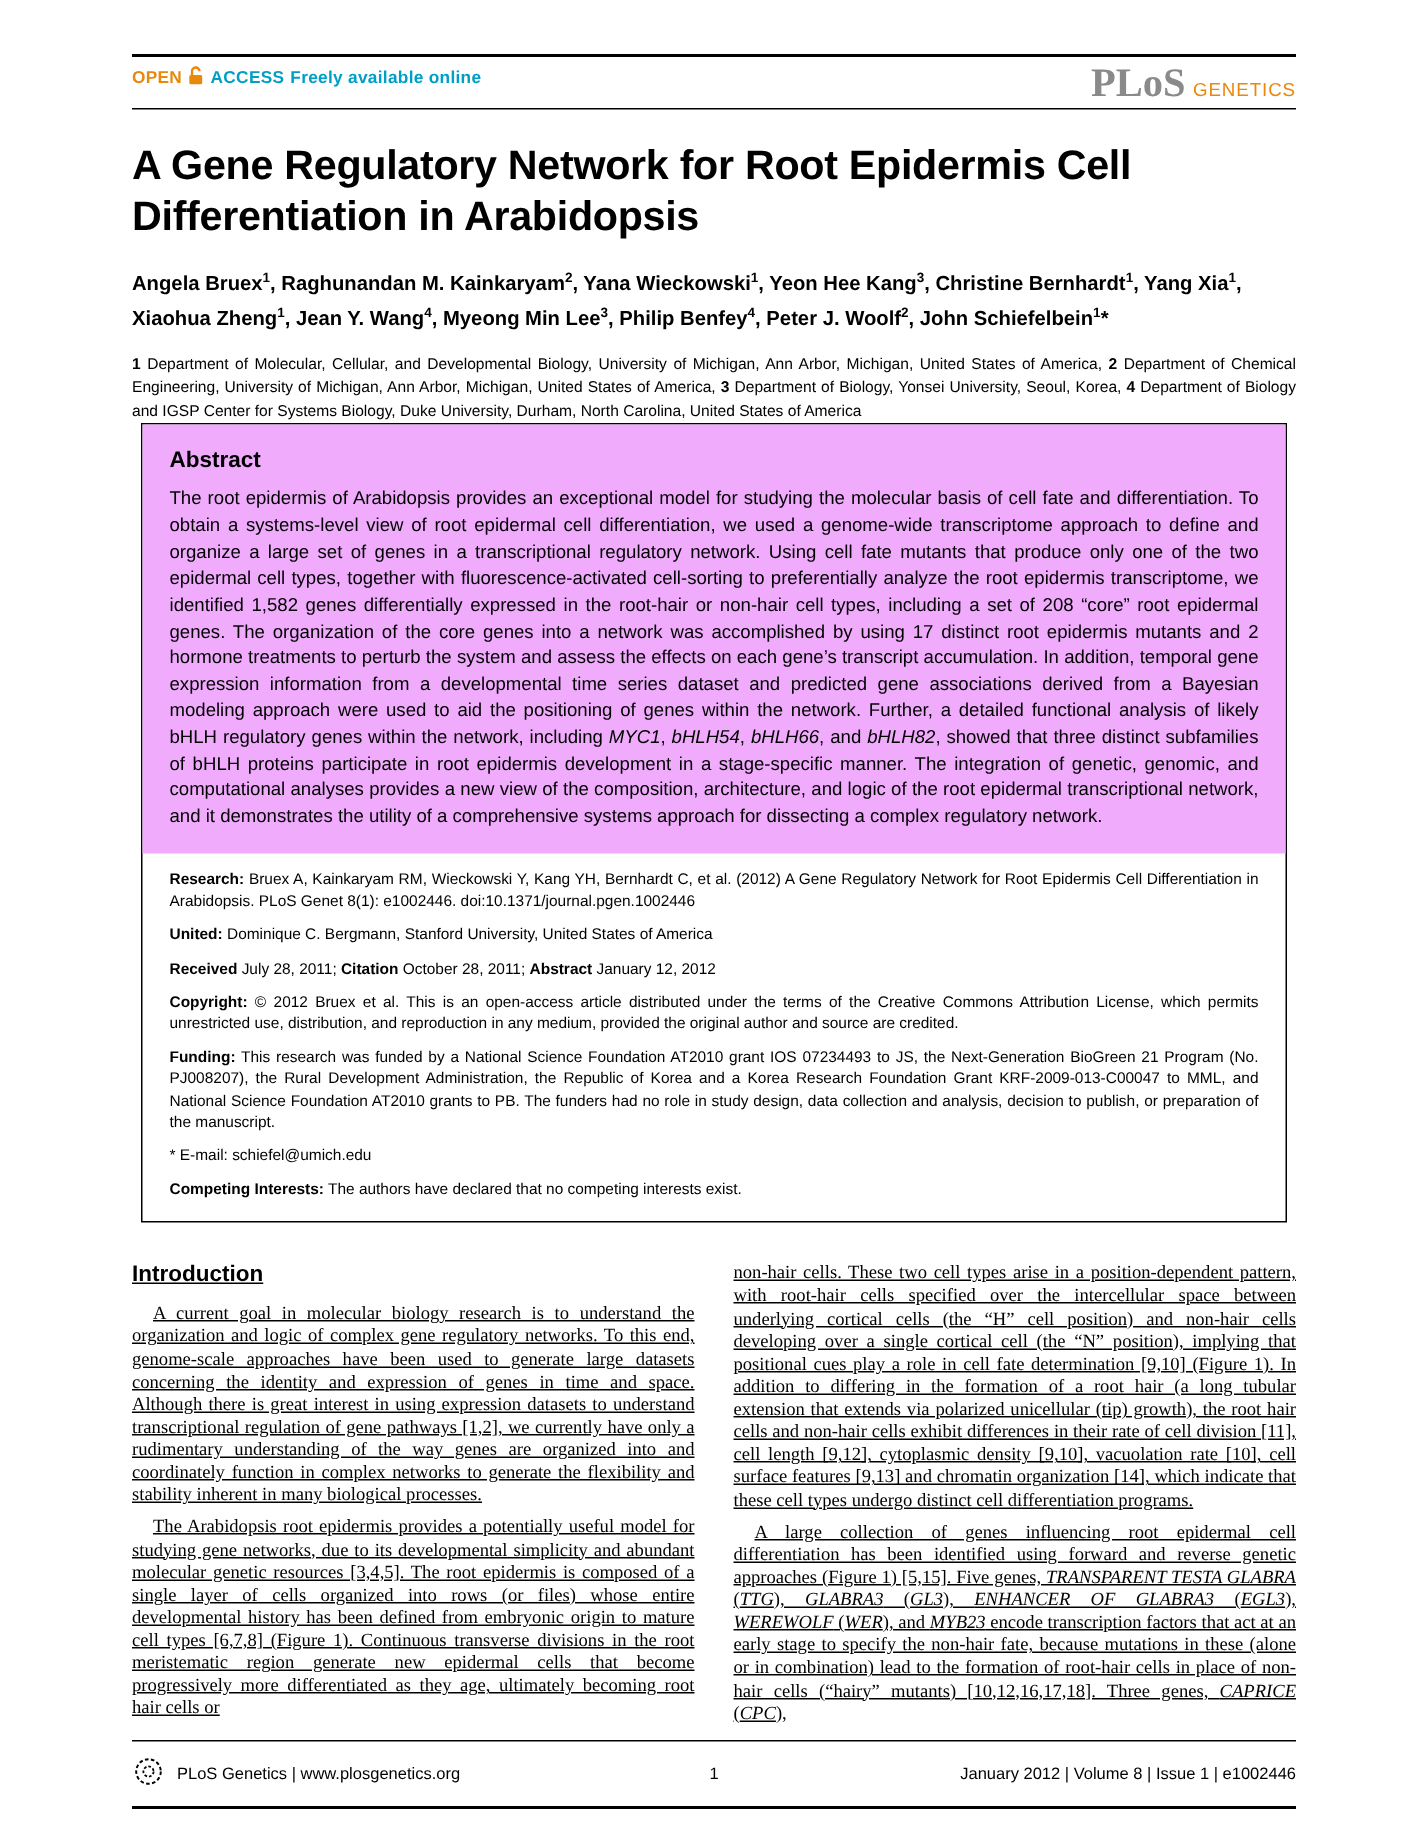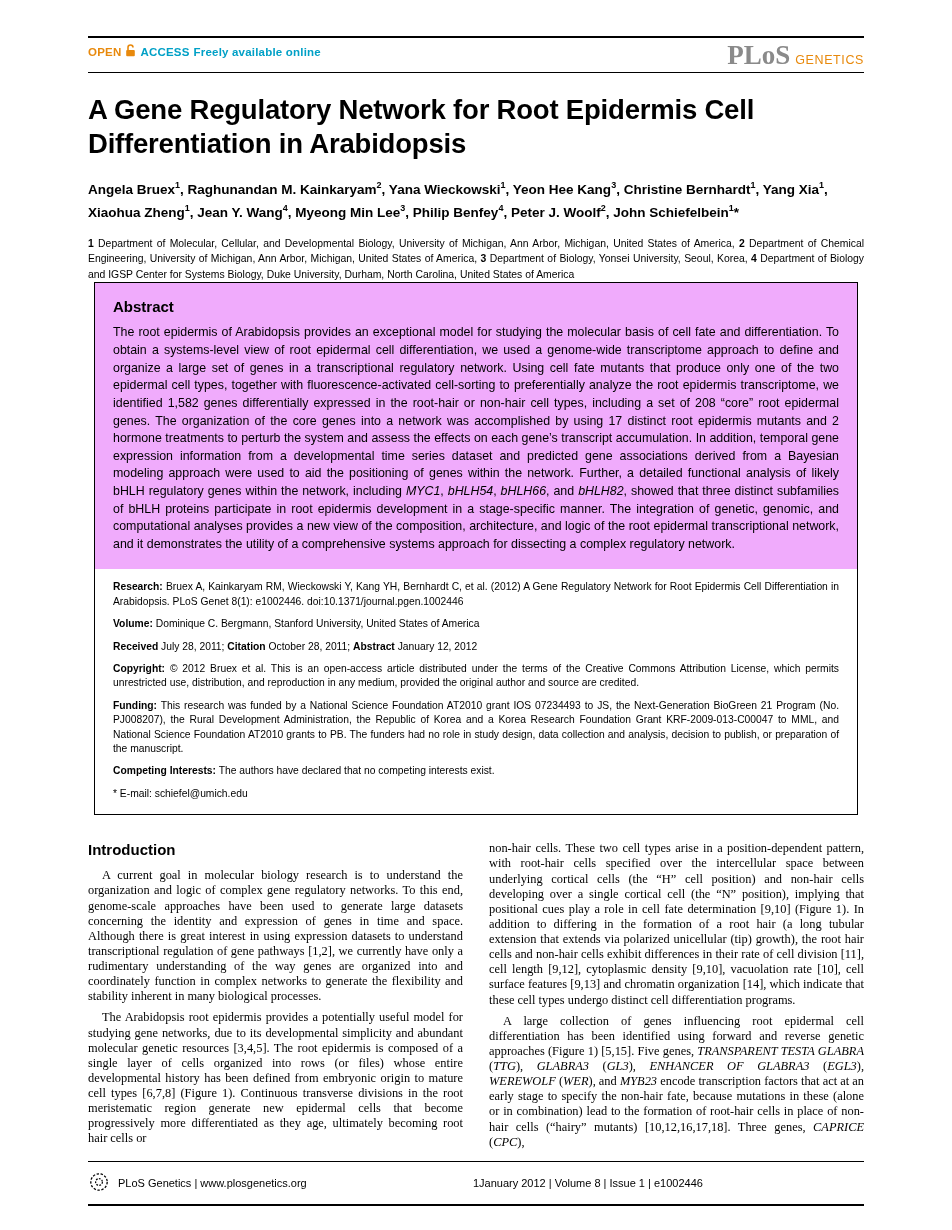--- a/index.html
+++ b/index.html
@@ -28,32 +28,32 @@
   
   .info-box { border:1px solid #000; margin:0 6px 26px 6px; }
   .abstract-section { background:#f0abfc; padding:15px 18px 16px 18px; }
   .abstract-section h2 { font-size:15px; margin-bottom:9px; }
   .abstract-body { font-size:12.4px; line-height:1.42; text-align:justify; }
   .meta-section { padding:11px 18px 13px 18px; }
   .meta-section p { font-size:10.3px; line-height:1.4; text-align:justify; margin-top:8px; }
   .meta-section p:first-child { margin-top:0; }
 
   
-  .columns { display:flex; gap:26px; }
+  .columns { display:flex; gap:26px;text-decoration:underline; }
   .col { width:375px; }
   .col h2.section-heading { font-size:15px; margin-bottom:10px; }
   .col p { font-family:"Liberation Serif", serif; font-size:12.4px; line-height:1.22; text-align:justify; margin-bottom:6px; }
   .col p.indent { text-indent:14px; }
 
   
   .footer { position:absolute; left:88px; right:88px; bottom:24px; }
   .footer-row { display:flex; align-items:center; padding:9px 0 9px 0; font-size:11px; }
   .footer-left { display:flex; align-items:center; gap:8px; flex:1; }
   .footer-center { flex:0 0 auto; text-align:center; }
-  .footer-right { flex:1; }
+  .footer-right { flex:1; text-align:right; }
   .plos-logo-icon { display:inline-block; }
 </style>
 </head>
 <body>
 
 <div class="page">
 
   <div class="rule-thick"></div>
 
   <header class="masthead">
@@ -82,26 +82,26 @@
 
   <p class="affiliations"><b>1</b> Department of Molecular, Cellular, and Developmental Biology, University of Michigan, Ann Arbor, Michigan, United States of America, <b>2</b> Department of Chemical Engineering, University of Michigan, Ann Arbor, Michigan, United States of America, <b>3</b> Department of Biology, Yonsei University, Seoul, Korea, <b>4</b> Department of Biology and IGSP Center for Systems Biology, Duke University, Durham, North Carolina, United States of America</p>
 
   <section class="info-box">
     <div class="abstract-section">
       <h2>Abstract</h2>
       <p class="abstract-body">The root epidermis of Arabidopsis provides an exceptional model for studying the molecular basis of cell fate and differentiation. To obtain a systems-level view of root epidermal cell differentiation, we used a genome-wide transcriptome approach to define and organize a large set of genes in a transcriptional regulatory network. Using cell fate mutants that produce only one of the two epidermal cell types, together with fluorescence-activated cell-sorting to preferentially analyze the root epidermis transcriptome, we identified 1,582 genes differentially expressed in the root-hair or non-hair cell types, including a set of 208 “core” root epidermal genes. The organization of the core genes into a network was accomplished by using 17 distinct root epidermis mutants and 2 hormone treatments to perturb the system and assess the effects on each gene’s transcript accumulation. In addition, temporal gene expression information from a developmental time series dataset and predicted gene associations derived from a Bayesian modeling approach were used to aid the positioning of genes within the network. Further, a detailed functional analysis of likely bHLH regulatory genes within the network, including <i>MYC1</i>, <i>bHLH54</i>, <i>bHLH66</i>, and <i>bHLH82</i>, showed that three distinct subfamilies of bHLH proteins participate in root epidermis development in a stage-specific manner. The integration of genetic, genomic, and computational analyses provides a new view of the composition, architecture, and logic of the root epidermal transcriptional network, and it demonstrates the utility of a comprehensive systems approach for dissecting a complex regulatory network.</p>
     </div>
     <div class="meta-section">
       <p><b>Research:</b> Bruex A, Kainkaryam RM, Wieckowski Y, Kang YH, Bernhardt C, et al. (2012) A Gene Regulatory Network for Root Epidermis Cell Differentiation in Arabidopsis. PLoS Genet 8(1): e1002446. doi:10.1371/journal.pgen.1002446</p>
-      <p><b>Volume:</b> Dominique C. Bergmann, Stanford University, United States of America</p>
+      <p><b>United:</b> Dominique C. Bergmann, Stanford University, United States of America</p>
       <p><b>Received</b> July 28, 2011; <b>Citation</b> October 28, 2011; <b>Abstract</b> January 12, 2012</p>
       <p><b>Copyright:</b> © 2012 Bruex et al. This is an open-access article distributed under the terms of the Creative Commons Attribution License, which permits unrestricted use, distribution, and reproduction in any medium, provided the original author and source are credited.</p>
       <p><b>Funding:</b> This research was funded by a National Science Foundation AT2010 grant IOS 07234493 to JS, the Next-Generation BioGreen 21 Program (No. PJ008207), the Rural Development Administration, the Republic of Korea and a Korea Research Foundation Grant KRF-2009-013-C00047 to MML, and National Science Foundation AT2010 grants to PB. The funders had no role in study design, data collection and analysis, decision to publish, or preparation of the manuscript.</p>
+      <p>* E-mail: schiefel@umich.edu</p>
       <p><b>Competing Interests:</b> The authors have declared that no competing interests exist.</p>
-      <p>* E-mail: schiefel@umich.edu</p>
     </div>
   </section>
 
   <main class="columns">
     <div class="col">
       <h2 class="section-heading">Introduction</h2>
       <p class="indent">A current goal in molecular biology research is to understand the organization and logic of complex gene regulatory networks. To this end, genome-scale approaches have been used to generate large datasets concerning the identity and expression of genes in time and space. Although there is great interest in using expression datasets to understand transcriptional regulation of gene pathways [1,2], we currently have only a rudimentary understanding of the way genes are organized into and coordinately function in complex networks to generate the flexibility and stability inherent in many biological processes.</p>
       <p class="indent">The Arabidopsis root epidermis provides a potentially useful model for studying gene networks, due to its developmental simplicity and abundant molecular genetic resources [3,4,5]. The root epidermis is composed of a single layer of cells organized into rows (or files) whose entire developmental history has been defined from embryonic origin to mature cell types [6,7,8] (Figure 1). Continuous transverse divisions in the root meristematic region generate new epidermal cells that become progressively more differentiated as they age, ultimately becoming root hair cells or</p>
     </div>
     <div class="col">

